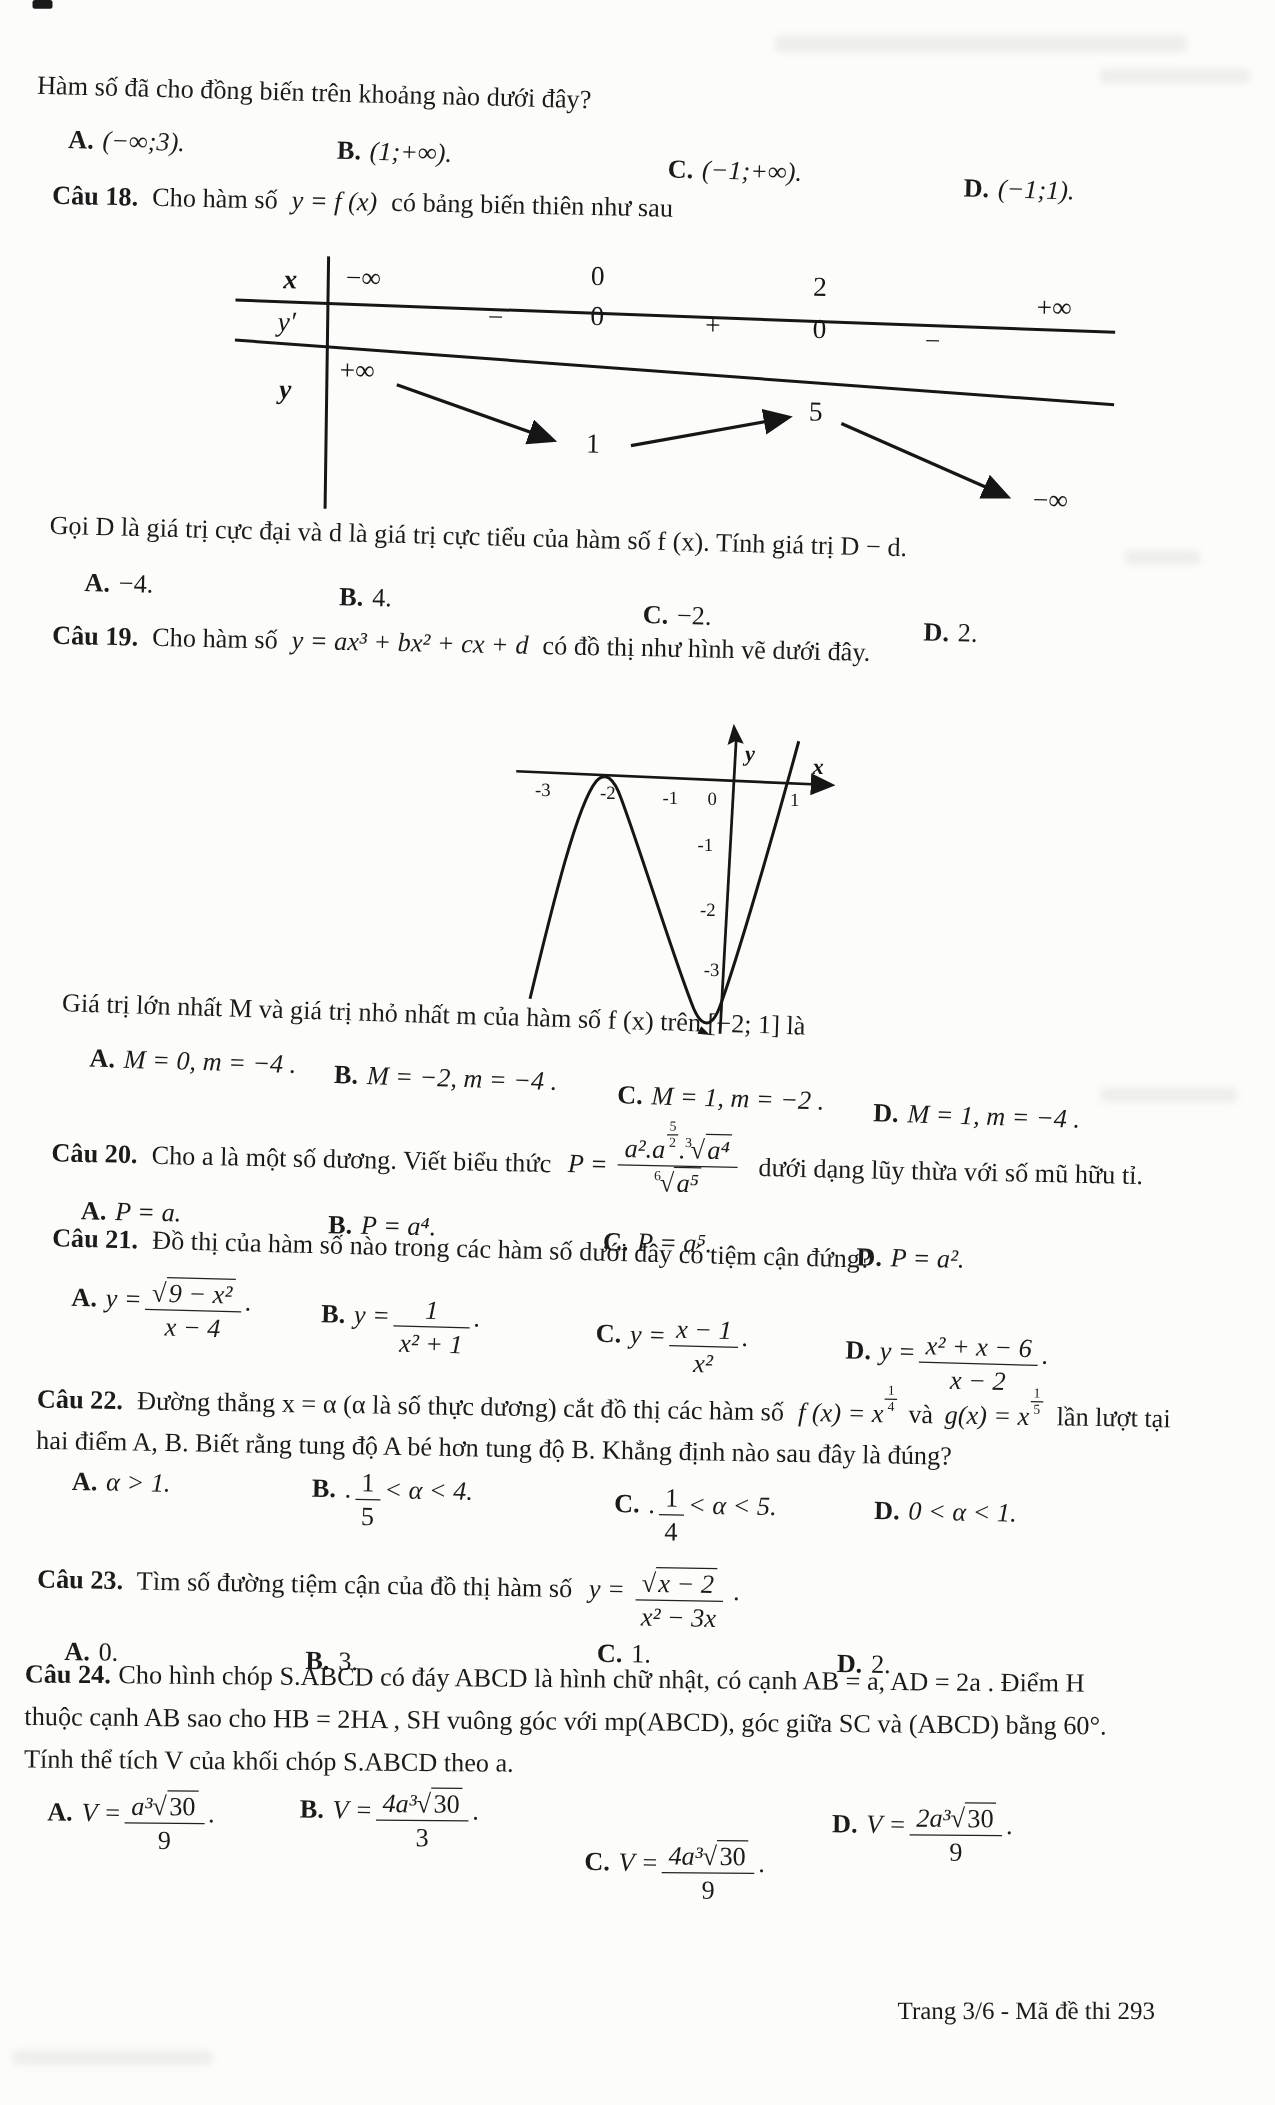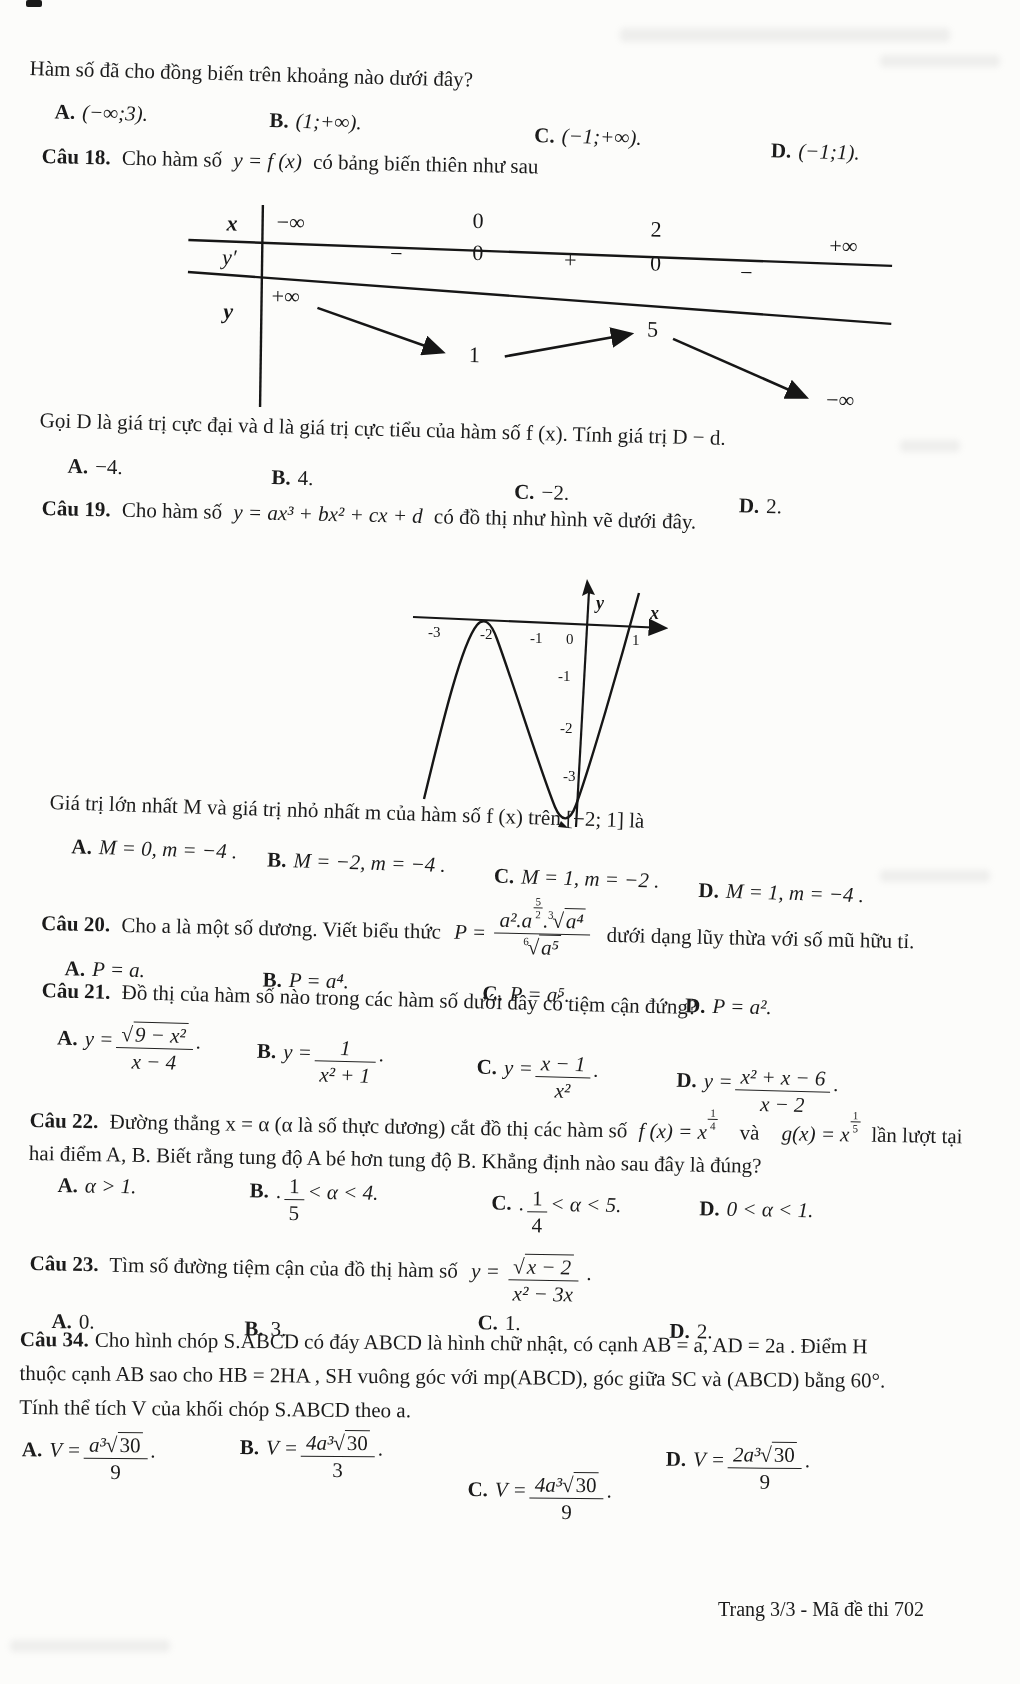--- a/index.html
+++ b/index.html
@@ -176,21 +176,21 @@
     <span class="opt" style="left:258px;top:18px;"><span class="lab">B.</span><span class="math">y =</span><span class="frac"><span class="num math">1</span><span class="den math">x² + 1</span></span><span>.</span></span>
     <span class="opt" style="left:478px;top:28px;"><span class="lab">C.</span><span class="math">y =</span><span class="frac"><span class="num math">x − 1</span><span class="den math">x²</span></span><span>.</span></span>
     <span class="opt" style="left:678px;top:36px;"><span class="lab">D.</span><span class="math">y =</span><span class="frac"><span class="num math">x² + x − 6</span><span class="den math">x − 2</span></span><span>.</span></span>
   </div>
 
   <div class="sec stem r10" style="left:30px;top:1095px;">
     <div>
       <span class="qnum">Câu 22.</span>
       <span>Đường thẳng  x = α  (α là số thực dương) cắt đồ thị các hàm số</span>
       <span class="math" style="margin-left:6px;">f (x) = x</span><span class="supfrac"><span class="n">1</span><span class="d">4</span></span>
-      <span style="margin:0 17px;">và</span>
+      <span style="margin:0 4px;">và</span>
       <span class="math">g(x) = x</span><span class="supfrac"><span class="n">1</span><span class="d">5</span></span>
       <span style="margin-left:6px;">lần lượt tại</span>
     </div>
     <div style="margin-top:8px;">
       <span>hai điểm A, B. Biết rằng tung độ A bé hơn tung độ B. Khẳng định nào sau đây là đúng?</span>
     </div>
   </div>
   <div class="optrow r10" style="top:1160px;">
     <span class="opt" style="left:58px;top:12px;"><span class="lab">A.</span><span class="math">α &gt; 1.</span></span>
     <span class="opt" style="left:250px;top:8px;"><span class="lab">B.</span><span>.</span><span class="frac"><span class="num">1</span><span class="den">5</span></span><span class="math">&lt; α &lt; 4.</span></span>
@@ -206,28 +206,28 @@
     <span>.</span>
   </div>
   <div class="optrow r10" style="top:1292px;">
     <span class="opt" style="left:52px;top:0;margin-top:16px;"><span class="lab">A.</span><span>0.</span></span>
     <span class="opt" style="left:245px;top:20px;"><span class="lab">B.</span><span>3.</span></span>
     <span class="opt" style="left:478px;top:10px;"><span class="lab">C.</span><span>1.</span></span>
     <span class="opt" style="left:670px;top:15px;"><span class="lab">D.</span><span>2.</span></span>
   </div>
 
   <div class="sec stem r05" style="left:20px;top:1322px;line-height:1.62;">
-    <div><span class="qnum">Câu 34.</span><span>Cho hình chóp  S.ABCD  có đáy  ABCD  là hình chữ nhật, có cạnh  AB = a, AD = 2a . Điểm  H</span></div>
+    <div><span class="qnum">Câu 24.</span><span>Cho hình chóp  S.ABCD  có đáy  ABCD  là hình chữ nhật, có cạnh  AB = a, AD = 2a . Điểm  H</span></div>
     <div><span>thuộc cạnh  AB  sao cho  HB = 2HA ,  SH  vuông góc với mp(ABCD), góc giữa  SC  và  (ABCD)  bằng 60°.</span></div>
     <div><span>Tính thể tích  V  của khối chóp  S.ABCD  theo  a.</span></div>
   </div>
   <div class="optrow r05" style="top:1425px;">
-    <span class="opt" style="left:22px;top:6px;"><span class="lab">A.</span><span class="math">V =</span><span class="frac"><span class="num"><span class="math">a³</span><span>√</span><span class="rad">30</span></span><span class="den">9</span></span><span>.</span></span>
+    <span class="opt" style="left:38px;top:6px;"><span class="lab">A.</span><span class="math">V =</span><span class="frac"><span class="num"><span class="math">a³</span><span>√</span><span class="rad">30</span></span><span class="den">9</span></span><span>.</span></span>
     <span class="opt" style="left:240px;top:2px;"><span class="lab">B.</span><span class="math">V =</span><span class="frac"><span class="num"><span class="math">4a³</span><span>√</span><span class="rad">30</span></span><span class="den">3</span></span><span>.</span></span>
     <span class="opt" style="left:468px;top:6px;margin-top:36px;"><span class="lab">C.</span><span class="math">V =</span><span class="frac"><span class="num"><span class="math">4a³</span><span>√</span><span class="rad">30</span></span><span class="den">9</span></span><span>.</span></span>
     <span class="opt" style="left:666px;top:10px;"><span class="lab">D.</span><span class="math">V =</span><span class="frac"><span class="num"><span class="math">2a³</span><span>√</span><span class="rad">30</span></span><span class="den">9</span></span><span>.</span></span>
   </div>
 
   <div class="footer" style="left:718px;top:1598px;">
-    <span>Trang 3/3 - Mã đề thi 702</span>
+    <span>Trang 3/6 - Mã đề thi 293</span>
   </div>
 
 </div>
 
 </body></html>

